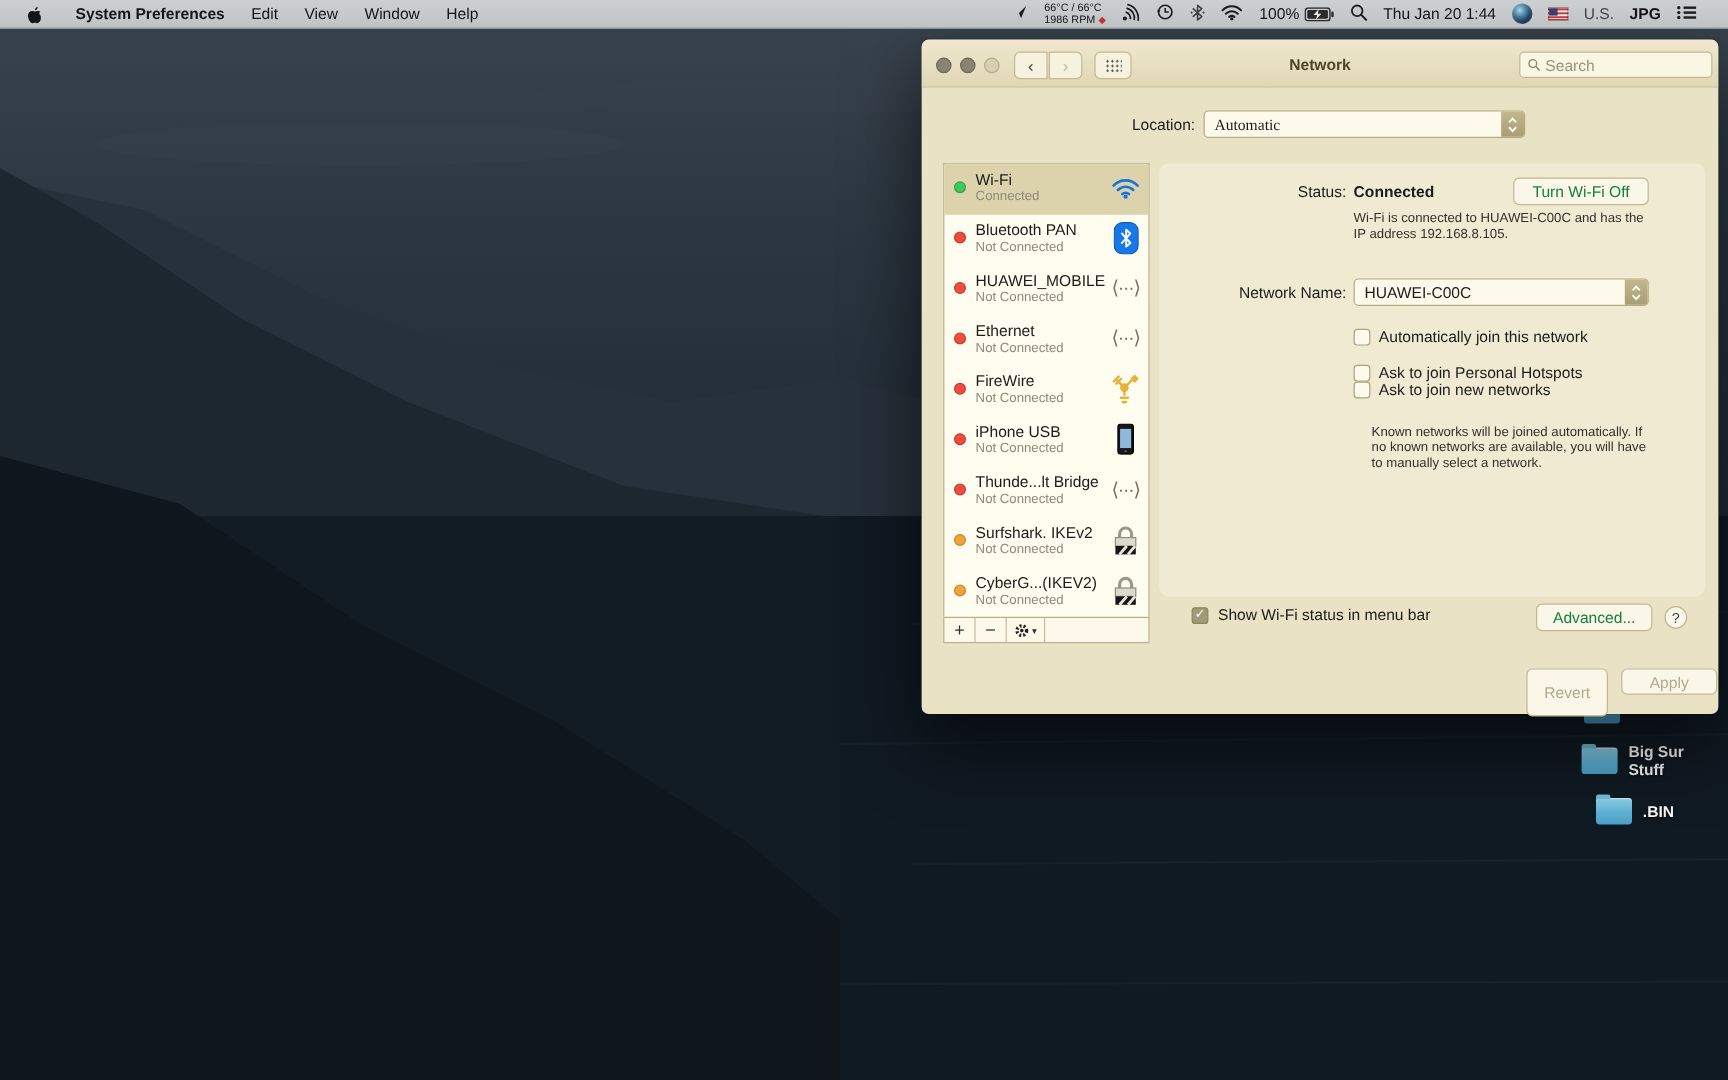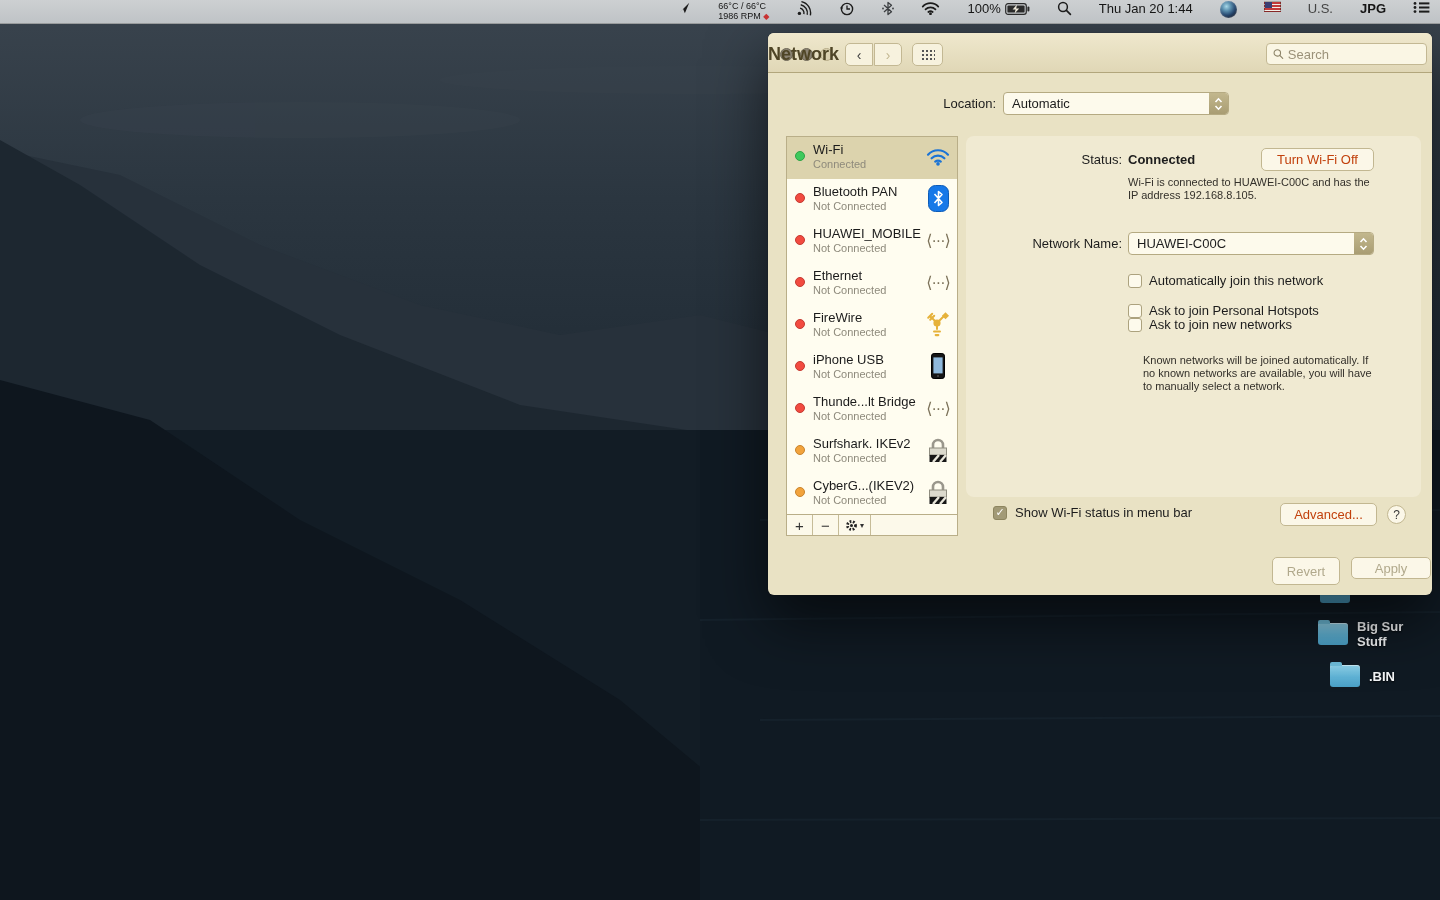--- a/index.html
+++ b/index.html
@@ -13,21 +13,21 @@
   .wallpaper svg { position:absolute; inset:0; }
 
   
   .menubar { position:absolute; left:0; top:0; width:1440px; height:24px; z-index:30;
     background:linear-gradient(180deg,#cdd0d2,#bfc3c6); display:flex; align-items:center;
     font-size:13px; color:#151515; border-bottom:1px solid rgba(0,0,0,.25); }
   .menubar .left { display:flex; align-items:center; gap:0; }
   .apple { padding:0 18px 0 20px; display:flex; align-items:center; }
   .menu-item { padding:0 11px; height:24px; line-height:24px; }
   .menu-item.app { font-weight:bold; }
-  .menubar .right { margin-left:auto; display:flex; align-items:flex-start; gap:27px; padding-right:10px; }
+  .menubar .right { margin-left:auto; display:flex; align-items:center; gap:13px; padding-right:26px; }
   .stat2 { font-size:9px; line-height:10px; text-align:left; white-space:nowrap; }
   .stat2 .diamond { color:#c83232; font-size:8px; }
   .mclock { font-size:13px; white-space:nowrap; }
   .uslabel, .jpglabel { font-size:13px; }
   .uslabel { color:#444; }
   .jpglabel { font-weight:bold; }
   .globe-badge { width:17px; height:17px; border-radius:50%;
     background:radial-gradient(circle at 38% 32%, #a8d8e8 0%, #5b8fae 28%, #284a72 55%, #0b1020 85%);
     box-shadow:inset 0 0 2px rgba(255,255,255,.4); }
   .flag { width:17px; height:11px; position:relative; border:0.5px solid rgba(0,0,0,.3);
@@ -48,37 +48,37 @@
   .tl.c3 { left:52px;  background:#d9cfae; border:0.5px solid #b6ab87; }
   .navbtn { position:absolute; top:10px; width:28px; height:23px; background:#f7f2de;
     border:1px solid #c3b893; display:flex; align-items:center; justify-content:center;
     font-size:14px; color:#3c3c3c; }
   .navbtn.back { left:77px; border-radius:5px 0 0 5px; }
   .navbtn.fwd  { left:106px; border-radius:0 5px 5px 0; color:#c0b априори492; color:#c2b791; }
   .navbtn.grid { left:144px; width:31px; border-radius:5px; }
   .grid-dots { width:14px; height:11px;
     background-image:radial-gradient(circle, #555 1px, transparent 1.1px);
     background-size:4px 4px; }
-  .win-title { position:absolute; top:0; left:0; right:0; height:40px; text-align:left;
-    line-height:42px; font-weight:bold; color:#4f4526; font-size:18px; pointer-events:none; }
+  .win-title { position:absolute; top:0; left:0; right:0; height:40px; text-align:center;
+    line-height:42px; font-weight:bold; color:#4f4526; font-size:13px; pointer-events:none; }
   .searchbox { position:absolute; right:5px; top:10px; width:161px; height:22px;
     background:#faf6e4; border:1px solid #c3b893; border-radius:4px;
     display:flex; align-items:center; gap:4px; padding:0 6px; }
   .searchbox input { border:none; outline:none; background:transparent; width:100%;
     font-size:13px; color:#333; font-family:"Liberation Sans",sans-serif; }
   .searchbox input::placeholder { color:#9b9279; }
 
   
   .loc-label { position:absolute; left:130px; top:63px; width:98px; text-align:right; }
   .popup { position:absolute; background:#fdfaec; border:1px solid #b5aa82; border-radius:4px;
     display:flex; align-items:center; }
   .popup .ptext { flex:1; padding:0 8px; white-space:nowrap; overflow:hidden; }
   .popup .stepper { width:19px; align-self:stretch; background:linear-gradient(180deg,#c2b78d,#a99d73);
     border-radius:0 3px 3px 0; display:flex; flex-direction:column; align-items:center; justify-content:center; gap:1px; }
-  .loc-popup { left:235px; top:59px; width:226px; height:23px; }
+  .loc-popup { left:235px; top:59px; width:268px; height:23px;font-family:Liberation Serif, serif; }
 
   
   .svc-list { position:absolute; left:18px; top:103px; width:172px; height:378px;
     background:#fffdf0; border:1px solid #b9ae88; border-bottom:none; overflow:hidden; }
   .svc-row { height:42px; display:flex; align-items:center; padding:0 6px 4px 8px; position:relative; }
   .svc-row.selected { background:#dcd3ad; }
   .dot { width:10px; height:10px; border-radius:50%; flex:0 0 auto; margin-right:8px; }
   .dot[data-state="green"]  { background:#3fc95c; border:0.5px solid #2ea246; }
   .dot[data-state="red"]    { background:#f24b40; border:0.5px solid #c43a31; }
   .dot[data-state="orange"] { background:#f2a33c; border:0.5px solid #c9842c; }
@@ -93,21 +93,21 @@
     align-items:center; justify-content:center; font-size:15px; color:#333; }
   .tbtn.gear { width:32px; gap:2px; }
   .chev-small { font-size:8px; color:#333; }
 
   
   .panel { position:absolute; left:198px; top:103px; width:455px; height:361px;
     background:#f0ead2; border-radius:8px; }
   .plabel { position:absolute; text-align:right; color:#1c1c1c; }
   .status-label { right:299px; top:16px; width:150px; }
   .status-value { position:absolute; left:162px; top:16px; font-weight:bold; }
-  .btn { background:#fbf7e8; border:1px solid #c2b791; border-radius:5px; color:#c2410c;
+  .btn { background:#fbf7e8; border:1px solid #c2b791; border-radius:5px; color:#15803d;
     font-size:13px; display:flex; align-items:center; justify-content:center;
     font-family:"Liberation Sans",sans-serif; }
   .turnoff-btn { position:absolute; left:295px; top:12px; width:113px; height:23px; }
   .status-desc { position:absolute; left:162px; top:40px; width:245px; font-size:11px;
     line-height:13px; color:#33302a; }
   .nn-label { right:299px; top:100px; width:150px; }
   .nn-popup { left:162px; top:96px; width:246px; height:23px; }
   .cb-row { position:absolute; left:162px; display:flex; align-items:center; gap:7px; }
   .cb-row.r1 { top:137px; } .cb-row.r2 { top:167px; } .cb-row.r3 { top:181px; }
   .checkbox { width:14px; height:14px; background:#fdfaec; border:1px solid #ac a; border:1px solid #aca27e;
@@ -119,21 +119,21 @@
   .cb-label { font-size:13px; color:#1c1c1c; }
   .known-note { position:absolute; left:177px; top:218px; width:240px; font-size:11px;
     line-height:13px; color:#33302a; }
 
   
   .showwifi-row { position:absolute; left:225px; top:472px; display:flex; align-items:center; gap:8px; }
   .advanced-btn { position:absolute; left:512px; top:470px; width:97px; height:23px; }
   .help-btn { position:absolute; left:619px; top:472px; width:19px; height:19px; border-radius:50%;
     background:#fbf7e8; border:1px solid #c2b791; display:flex; align-items:center;
     justify-content:center; font-size:12px; color:#3a3a3a; }
-  .revert-btn { position:absolute; left:504px; top:524px; width:68px; height:28px; color:#b1a98c; }
+  .revert-btn { position:absolute; left:504px; top:524px; width:68px; height:40px; color:#b1a98c; }
   .apply-btn  { position:absolute; left:583px; top:524px; width:80px; height:22px; color:#b1a98c; }
 
   
   .desk-icon { position:absolute; display:flex; align-items:center; gap:9px; }
   .folder { width:30px; height:22px; border-radius:2px 3px 3px 3px; position:relative;
     background:linear-gradient(180deg,#8fd2ea 0%,#5fb3d6 55%,#4aa0c6 100%);
     box-shadow:inset 0 1px 0 rgba(255,255,255,.5); }
   .folder::before { content:""; position:absolute; left:0; top:-3px; width:12px; height:4px;
     background:#6ebcd9; border-radius:2px 2px 0 0; }
   .desk-label { color:#f4f6f8; font-weight:bold; font-size:13px; line-height:15px;
@@ -160,20 +160,32 @@
         <line x1="700" y1="820" x2="1440" y2="818"></line>
     </g>
     <g fill="#39434c" opacity="0.35">
       <ellipse cx="300" cy="120" rx="220" ry="18"></ellipse>
       <ellipse cx="700" cy="80" rx="260" ry="14"></ellipse>
     </g>
   </svg>
 </div>
 
 <div class="menubar">
+  <div class="left">
+    <span class="apple">
+      <svg width="14" height="16" viewBox="0 0 14 16">
+        <path fill="#141414" d="M11.3,5.1c-0.9,0-1.6,0.45-2.2,0.45c-0.6,0-1.4-0.43-2.3-0.43c-1.8,0-3.5,1.5-3.5,4.1 c0,2.9,2.1,6.1,3.7,6.1c0.7,0,1.1-0.42,2.1-0.42c1,0,1.3,0.42,2.1,0.42c1.6,0,3.5-3.4,3.5-5.7c-1.3-0.6-1.9-1.5-1.9-2.5 c0-0.9,0.5-1.7,1.2-2.2C13.4,5.55,12.4,5.15,11.3,5.1z M9.1,4.6c1.2-0.1,2.3-1.25,2.3-2.85C10.2,1.85,9,2.95,9.1,4.6z"></path>
+      </svg>
+    </span>
+    <span class="menu-item app">System Preferences</span>
+    <span class="menu-item">Edit</span>
+    <span class="menu-item">View</span>
+    <span class="menu-item">Window</span>
+    <span class="menu-item">Help</span>
+  </div>
   <div class="right">
     <span>
       <svg width="14" height="14" viewBox="0 0 16 16">
           <polygon points="2,14 14,2 9,14 7,9" fill="#1c1c1c"></polygon>
         </svg>
     </span>
     <span class="stat2">
       <span>66°C / 66°C</span><br>
       <span>1986 RPM</span>
       <span class="diamond">◆</span>

